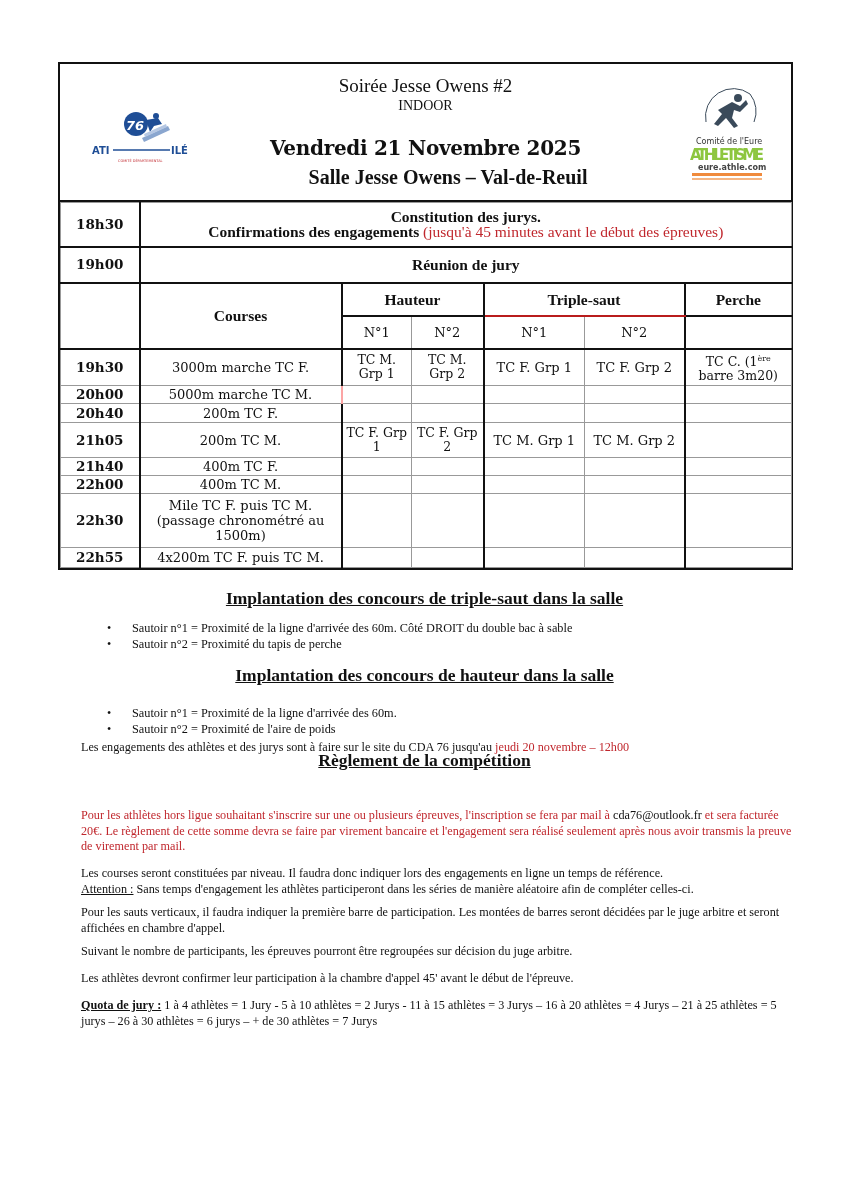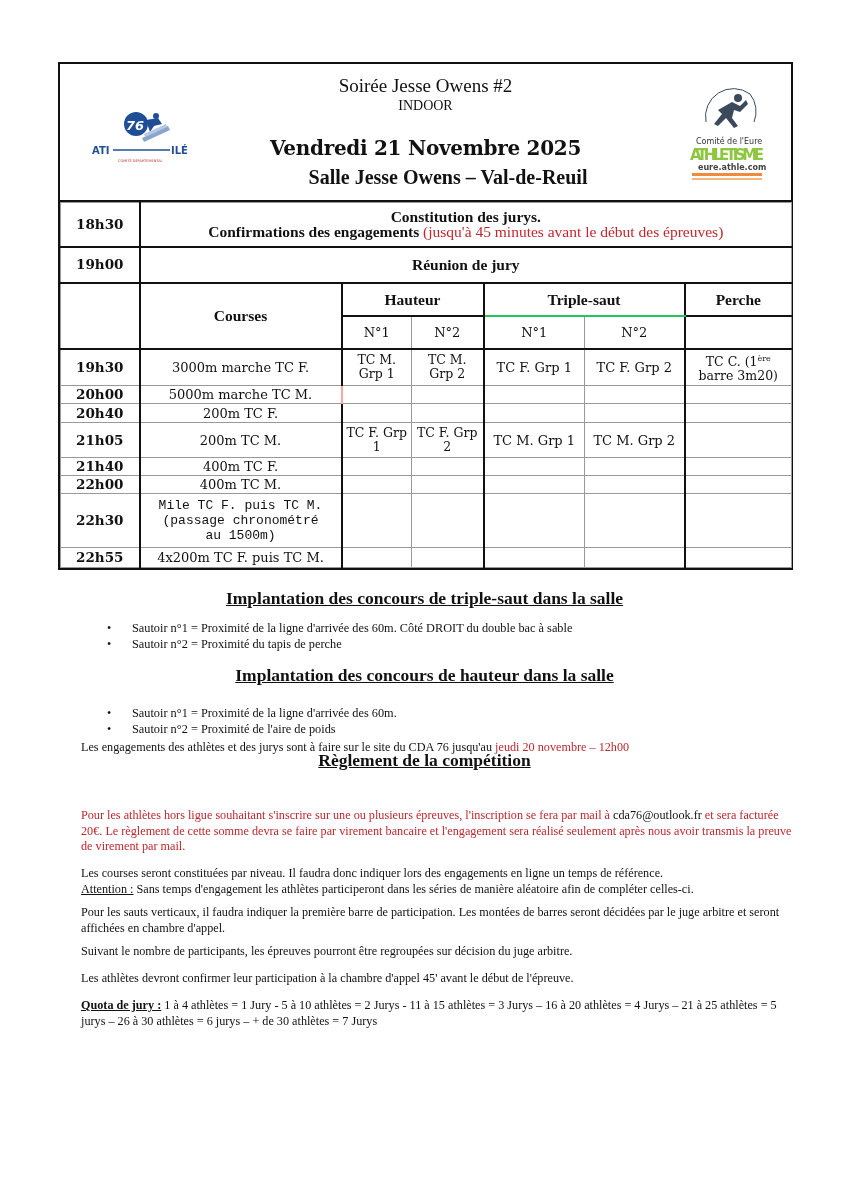--- a/index.html
+++ b/index.html
@@ -93,21 +93,21 @@
       </td>
     </tr>
     <tr class="bt" style="height:36px">
       <td class="time">19h00</td>
       <td colspan="6" class="hd">Réunion de jury</td>
     </tr>
     <tr class="bt" style="height:33px">
       <td class="time" rowspan="2" style="border-bottom:2px solid #111;"></td>
       <td rowspan="2" class="hd" style="border-bottom:2px solid #111;border-right:2px solid #111;">Courses</td>
       <td colspan="2" class="hd" style="border-bottom:2px solid #111;border-right:2px solid #111;">Hauteur</td>
-      <td colspan="2" class="hd" style="border-bottom:2px solid #22c55e;border-right:2px solid #111;">Triple-saut</td>
+      <td colspan="2" class="hd" style="border-bottom:2px solid #b91c1c;border-right:2px solid #111;">Triple-saut</td>
       <td class="hd" style="border-bottom:2px solid #111;">Perche</td>
     </tr>
     <tr style="height:33px">
       <td style="border-bottom:2px solid #111;">N°1</td>
       <td style="border-bottom:2px solid #111;border-right:2px solid #111;">N°2</td>
       <td style="border-bottom:2px solid #111;">N°1</td>
       <td style="border-bottom:2px solid #111;border-right:2px solid #111;">N°2</td>
       <td style="border-bottom:2px solid #111;"></td>
     </tr>
 
@@ -166,21 +166,21 @@
       <td style="border-right:2px solid #111;">400m TC M.</td>
       <td></td>
       <td style="border-right:2px solid #111;"></td>
       <td></td>
       <td style="border-right:2px solid #111;"></td>
       <td></td>
     </tr>
 
     <tr style="height:54px">
       <td class="time">22h30</td>
-      <td style="border-right:2px solid #111;padding:0 14px;font-family:Liberation Mono, monospace;">Mile TC F. puis TC M. (passage chronométré au 1500m)</td>
+      <td style="border-right:2px solid #111;padding:0 14px;">Mile TC F. puis TC M. (passage chronométré au 1500m)</td>
       <td></td>
       <td style="border-right:2px solid #111;"></td>
       <td></td>
       <td style="border-right:2px solid #111;"></td>
       <td></td>
     </tr>
 
     <tr style="height:20px">
       <td class="time">22h55</td>
       <td style="border-right:2px solid #111;">4x200m TC F. puis TC M.</td>

